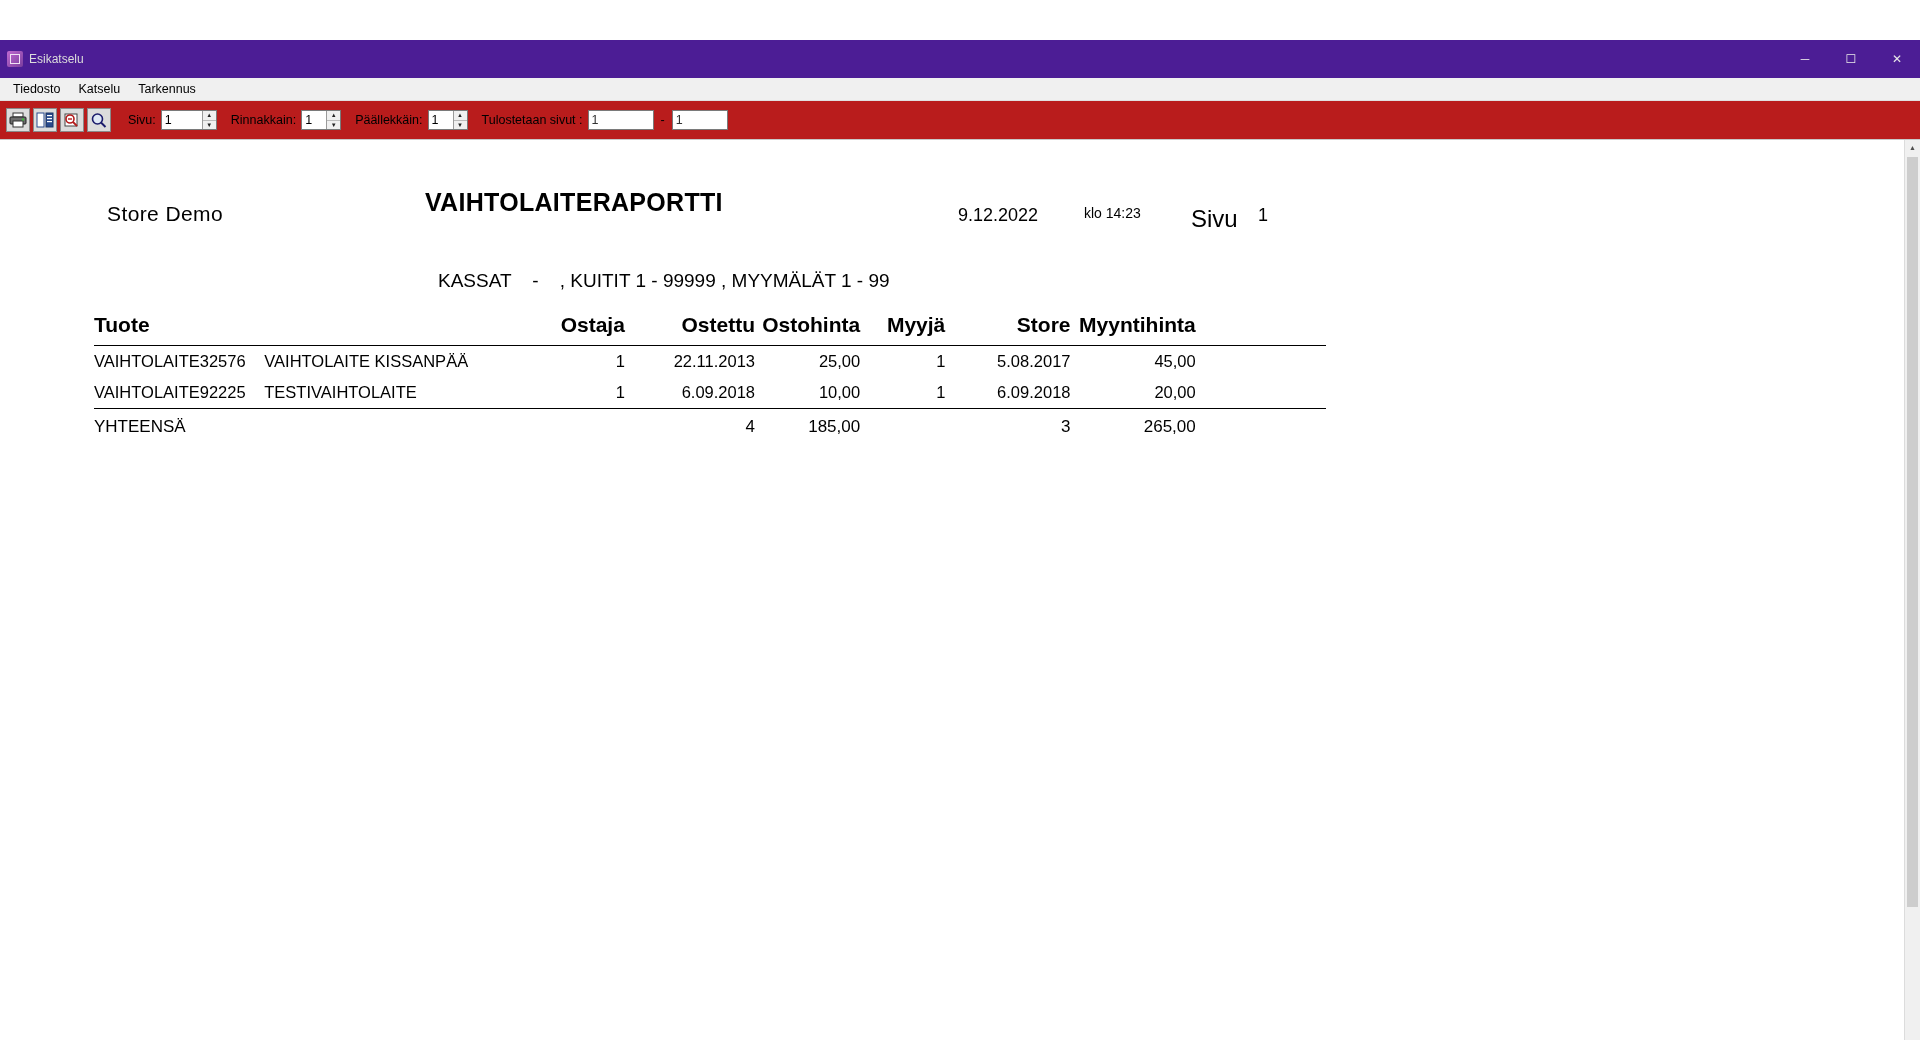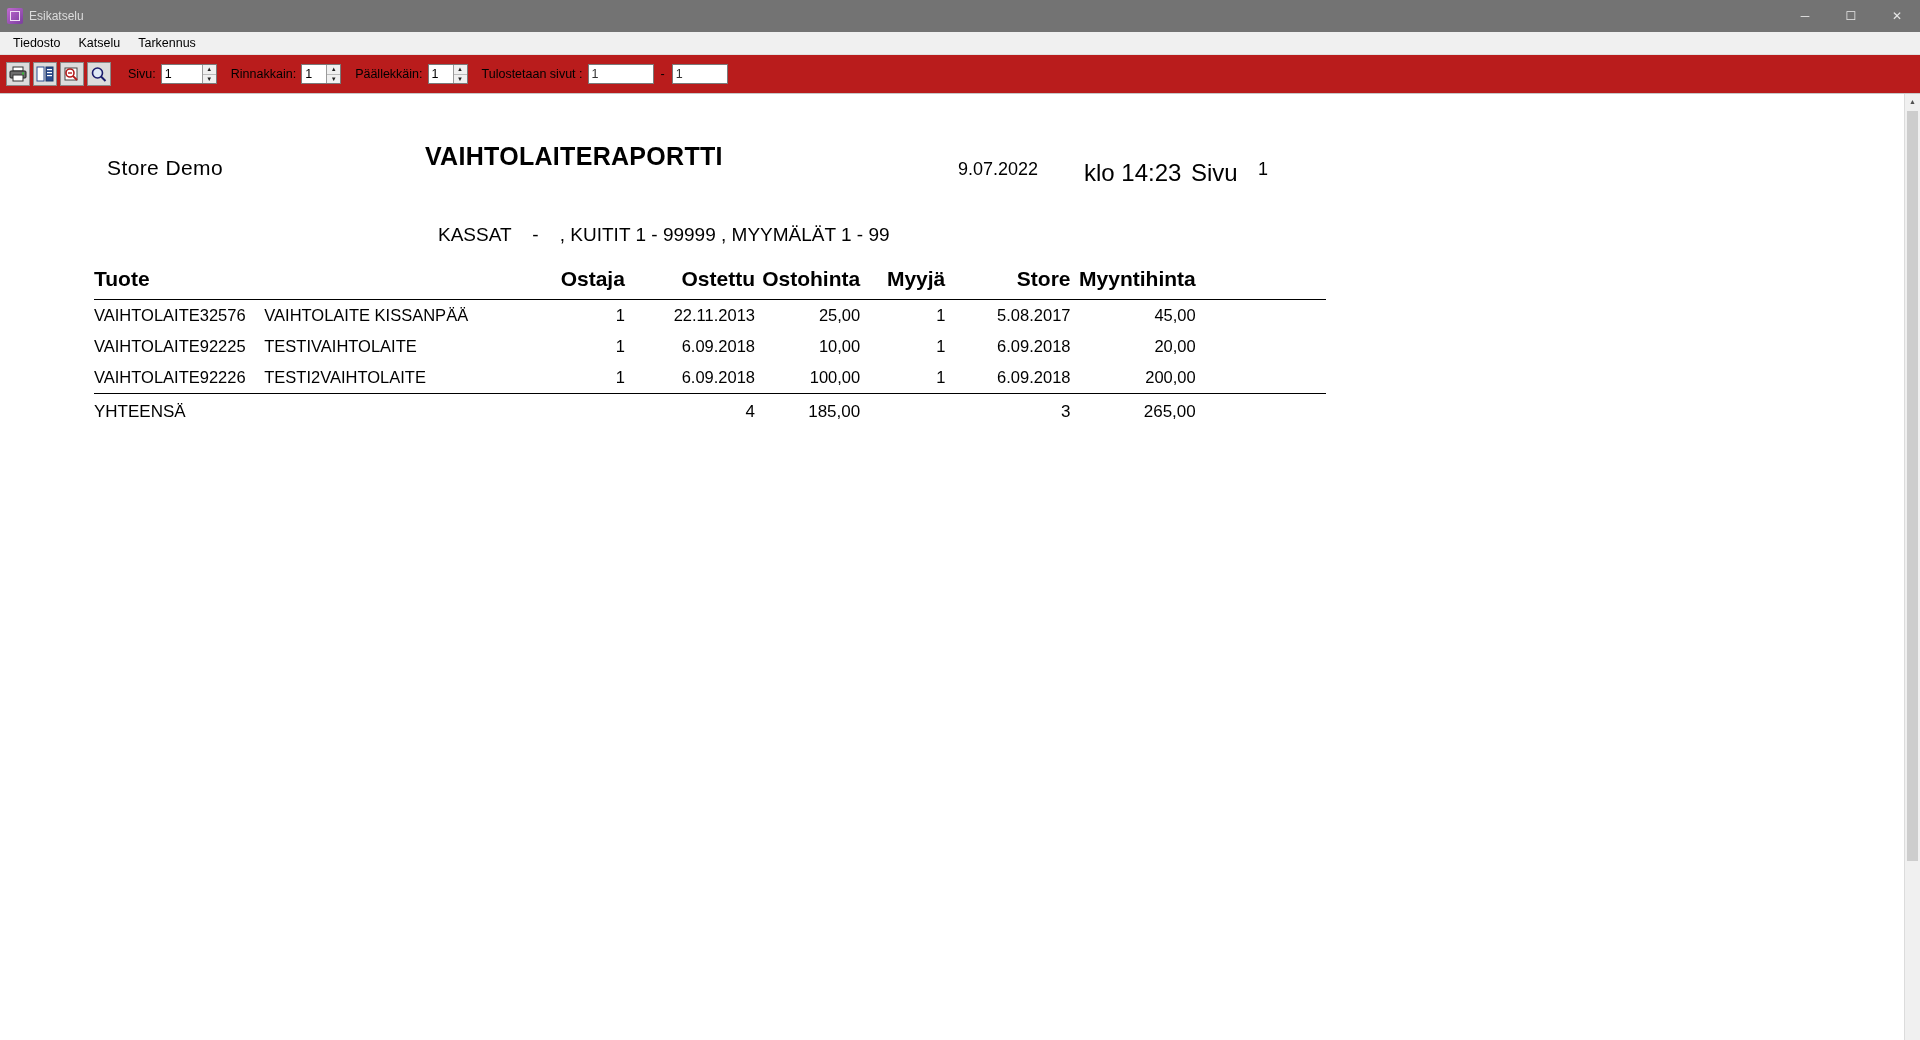--- a/index.html
+++ b/index.html
@@ -7,27 +7,28 @@
     padding: 0;
     width: 1920px;
     height: 1040px;
     overflow: hidden;
     font-family: "Liberation Sans", sans-serif;
     background: #ffffff;
   }
 
   
   .titlebar {
-    height: 32px;
-    background: #737373;
+    height: 38px;
+    background: #4c1d95;
     display: flex;
     align-items: center;
     color: #e8e8e8;
     font-size: 12px;
     user-select: none;
+    margin-top: 40px;
   }
   .titlebar .app-icon {
     width: 16px; height: 16px;
     margin: 0 6px 0 7px;
     background: linear-gradient(135deg, #c06ad0 0%, #7a3d9e 100%);
     border-radius: 2px;
     position: relative;
   }
   .titlebar .app-icon::after {
     content: "";
@@ -158,21 +159,21 @@
     letter-spacing: 0.4px;
   }
   .r-title {
     position: absolute;
     left: 425px; top: 48px;
     font-size: 25px;
     font-weight: bold;
     letter-spacing: 0.3px;
   }
   .r-date { position: absolute; left: 958px; top: 65px; font-size: 18px; }
-  .r-time { position: absolute; left: 1084px; top: 65px; font-size: 24px; }
+  .r-time { position: absolute; left: 1084px; top: 65px; font-size: 14px; }
   .r-pagelabel { position: absolute; left: 1191px; top: 65px; font-size: 24px; }
   .r-pagenum { position: absolute; left: 1258px; top: 65px; font-size: 18px; }
   .r-subtitle {
     position: absolute;
     left: 438px; top: 130px;
     font-size: 19px;
     white-space: pre;
   }
 
   .tbl {
@@ -321,21 +322,21 @@
   <input class="plain-input" style="width: 56px;" value="1">
 </div>
 
 <div class="preview-outer">
 
   <div class="page">
     <div class="report">
 
       <div class="r-company">Store Demo</div>
       <div class="r-title">VAIHTOLAITERAPORTTI</div>
-      <div class="r-date">9.07.2022</div>
+      <div class="r-date">9.12.2022</div>
       <div class="r-time">klo 14:23</div>
       <div class="r-pagelabel">Sivu</div>
       <div class="r-pagenum">1</div>
       <div class="r-subtitle">KASSAT    -    , KUITIT 1 - 99999 , MYYMÄLÄT 1 - 99</div>
 
       <table class="tbl">
         <colgroup>
           <col class="c-code">
             <col class="c-name">
             <col class="c-buyer">
@@ -375,31 +376,20 @@
             <td class="l">VAIHTOLAITE92225</td>
             <td class="l">TESTIVAIHTOLAITE</td>
             <td>1</td>
             <td>6.09.2018</td>
             <td>10,00</td>
             <td>1</td>
             <td>6.09.2018</td>
             <td>20,00</td>
             <td></td>
           </tr>
-          <tr>
-            <td class="l">VAIHTOLAITE92226</td>
-            <td class="l">TESTI2VAIHTOLAITE</td>
-            <td>1</td>
-            <td>6.09.2018</td>
-            <td>100,00</td>
-            <td>1</td>
-            <td>6.09.2018</td>
-            <td>200,00</td>
-            <td></td>
-          </tr>
         </tbody>
         <tfoot>
           <tr>
             <td class="l">YHTEENSÄ</td>
             <td class="l"></td>
             <td></td>
             <td>4</td>
             <td>185,00</td>
             <td></td>
             <td>3</td>

